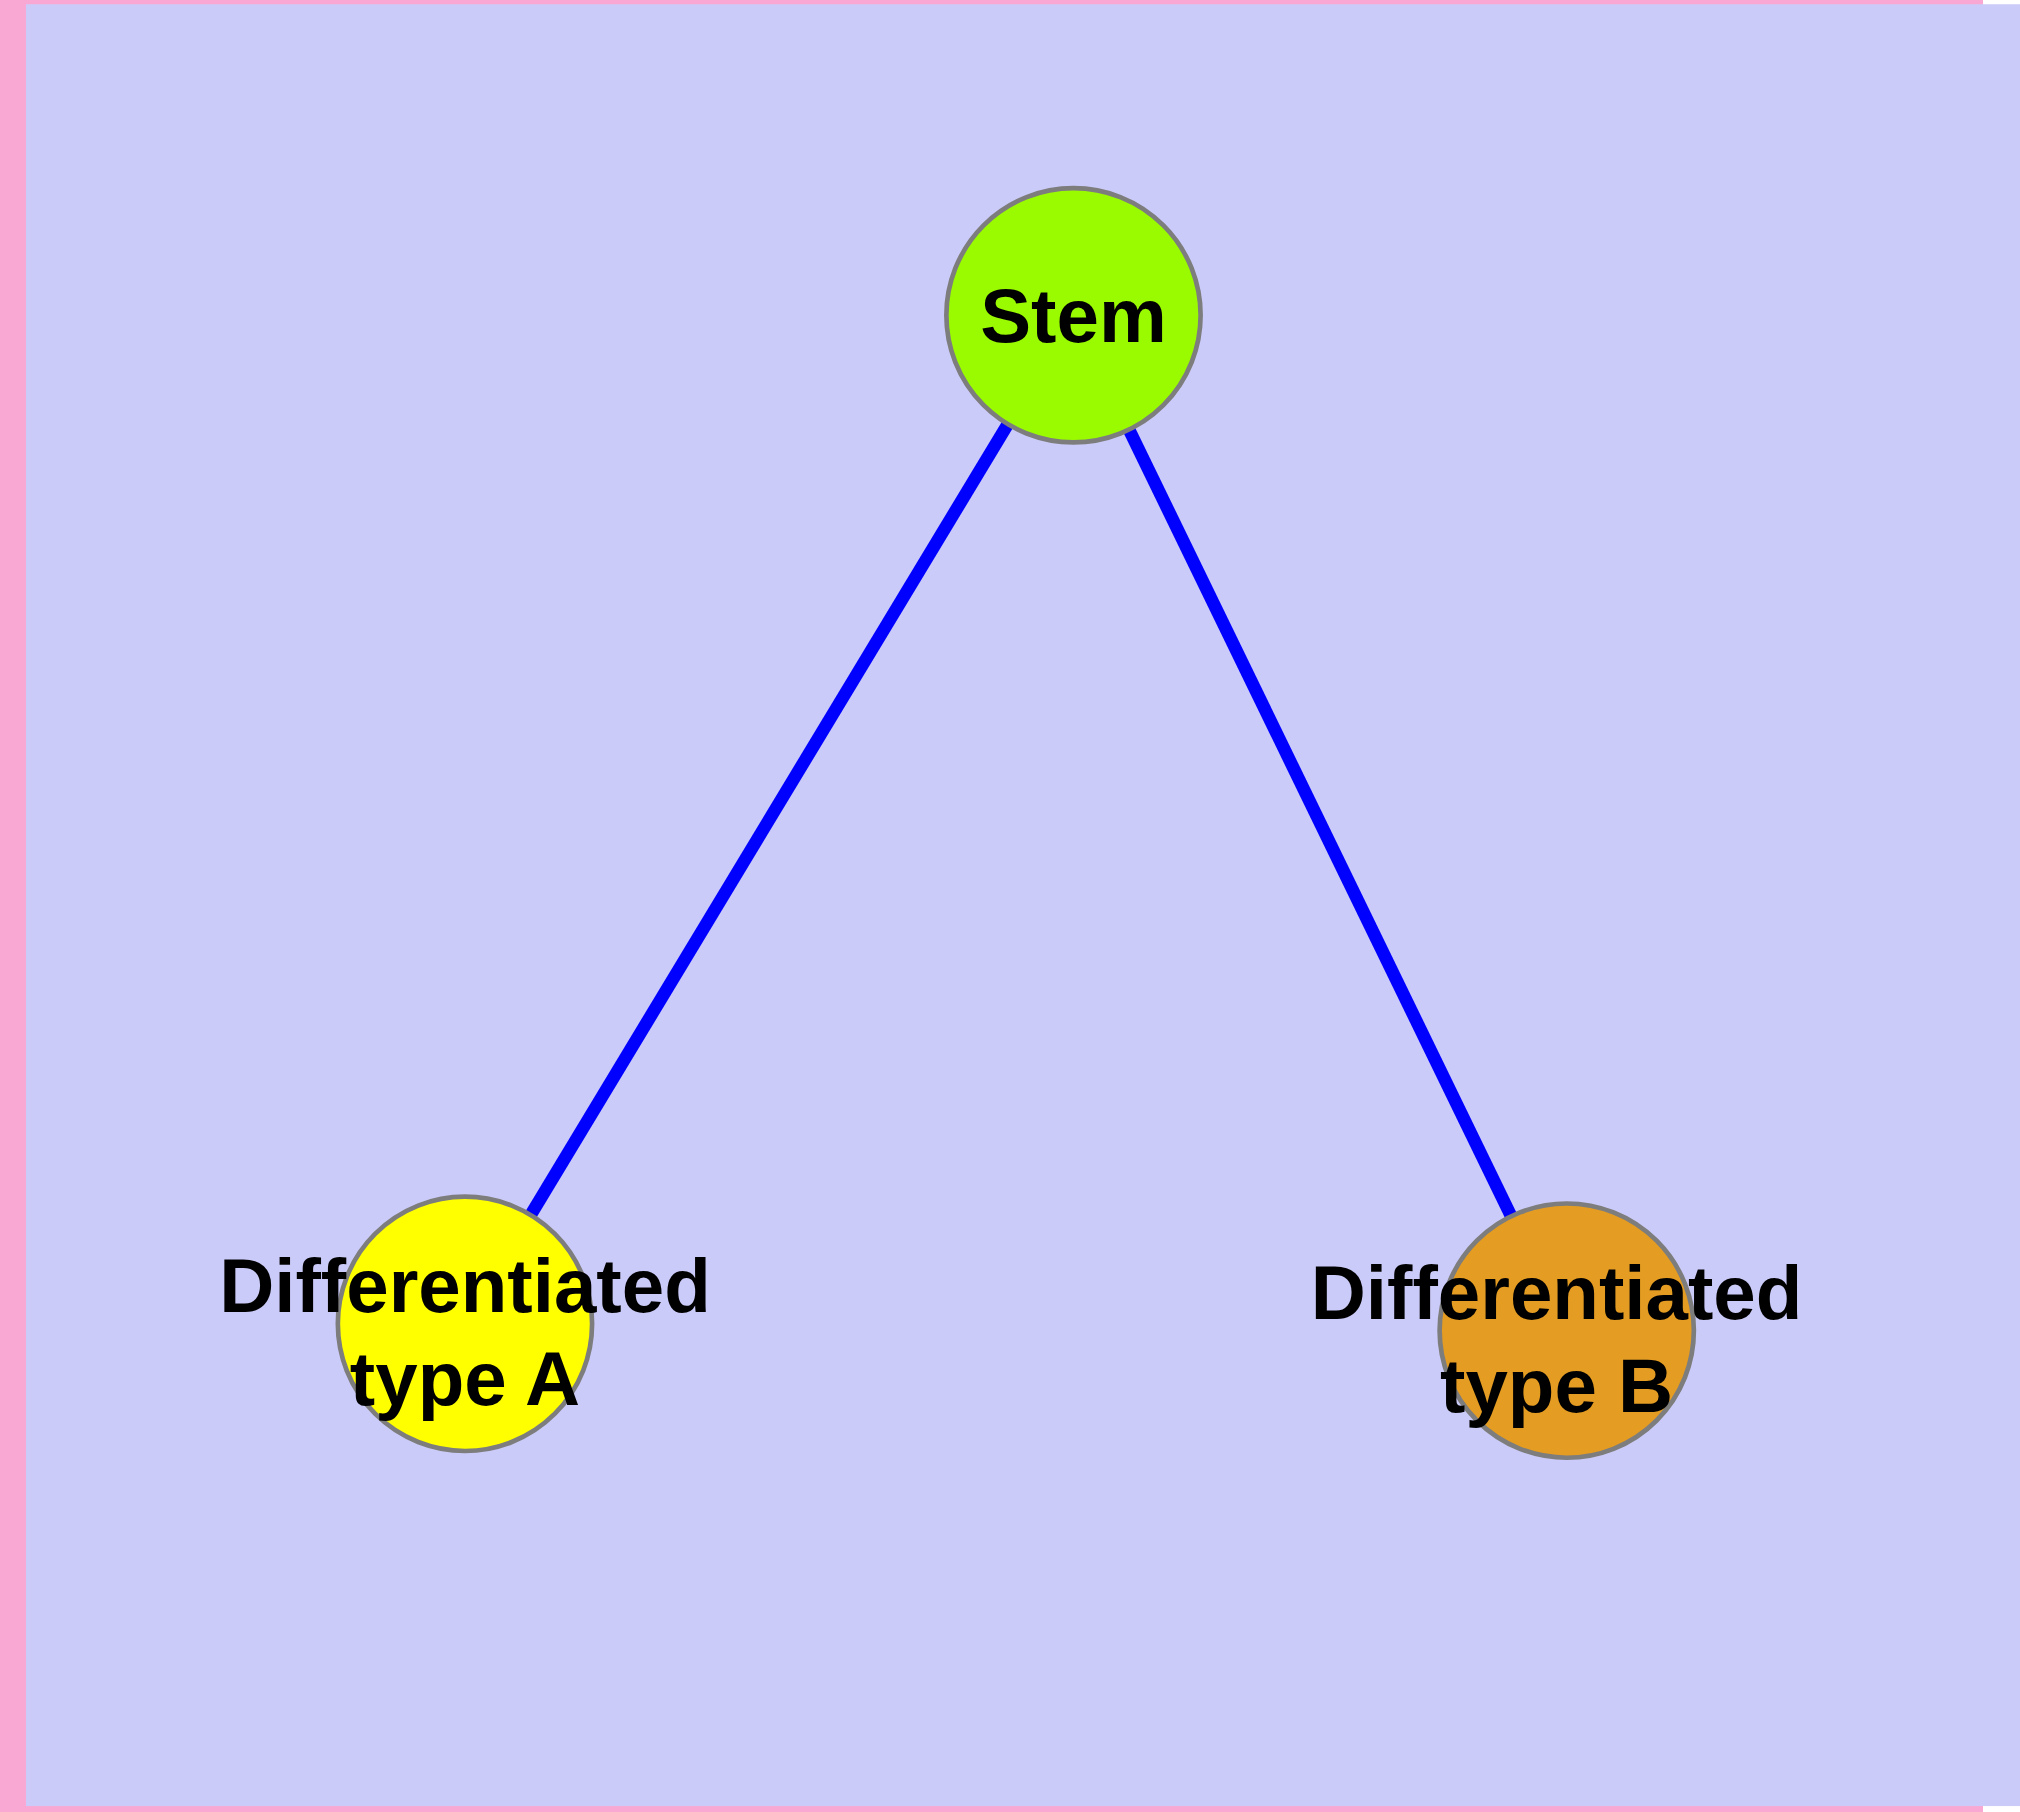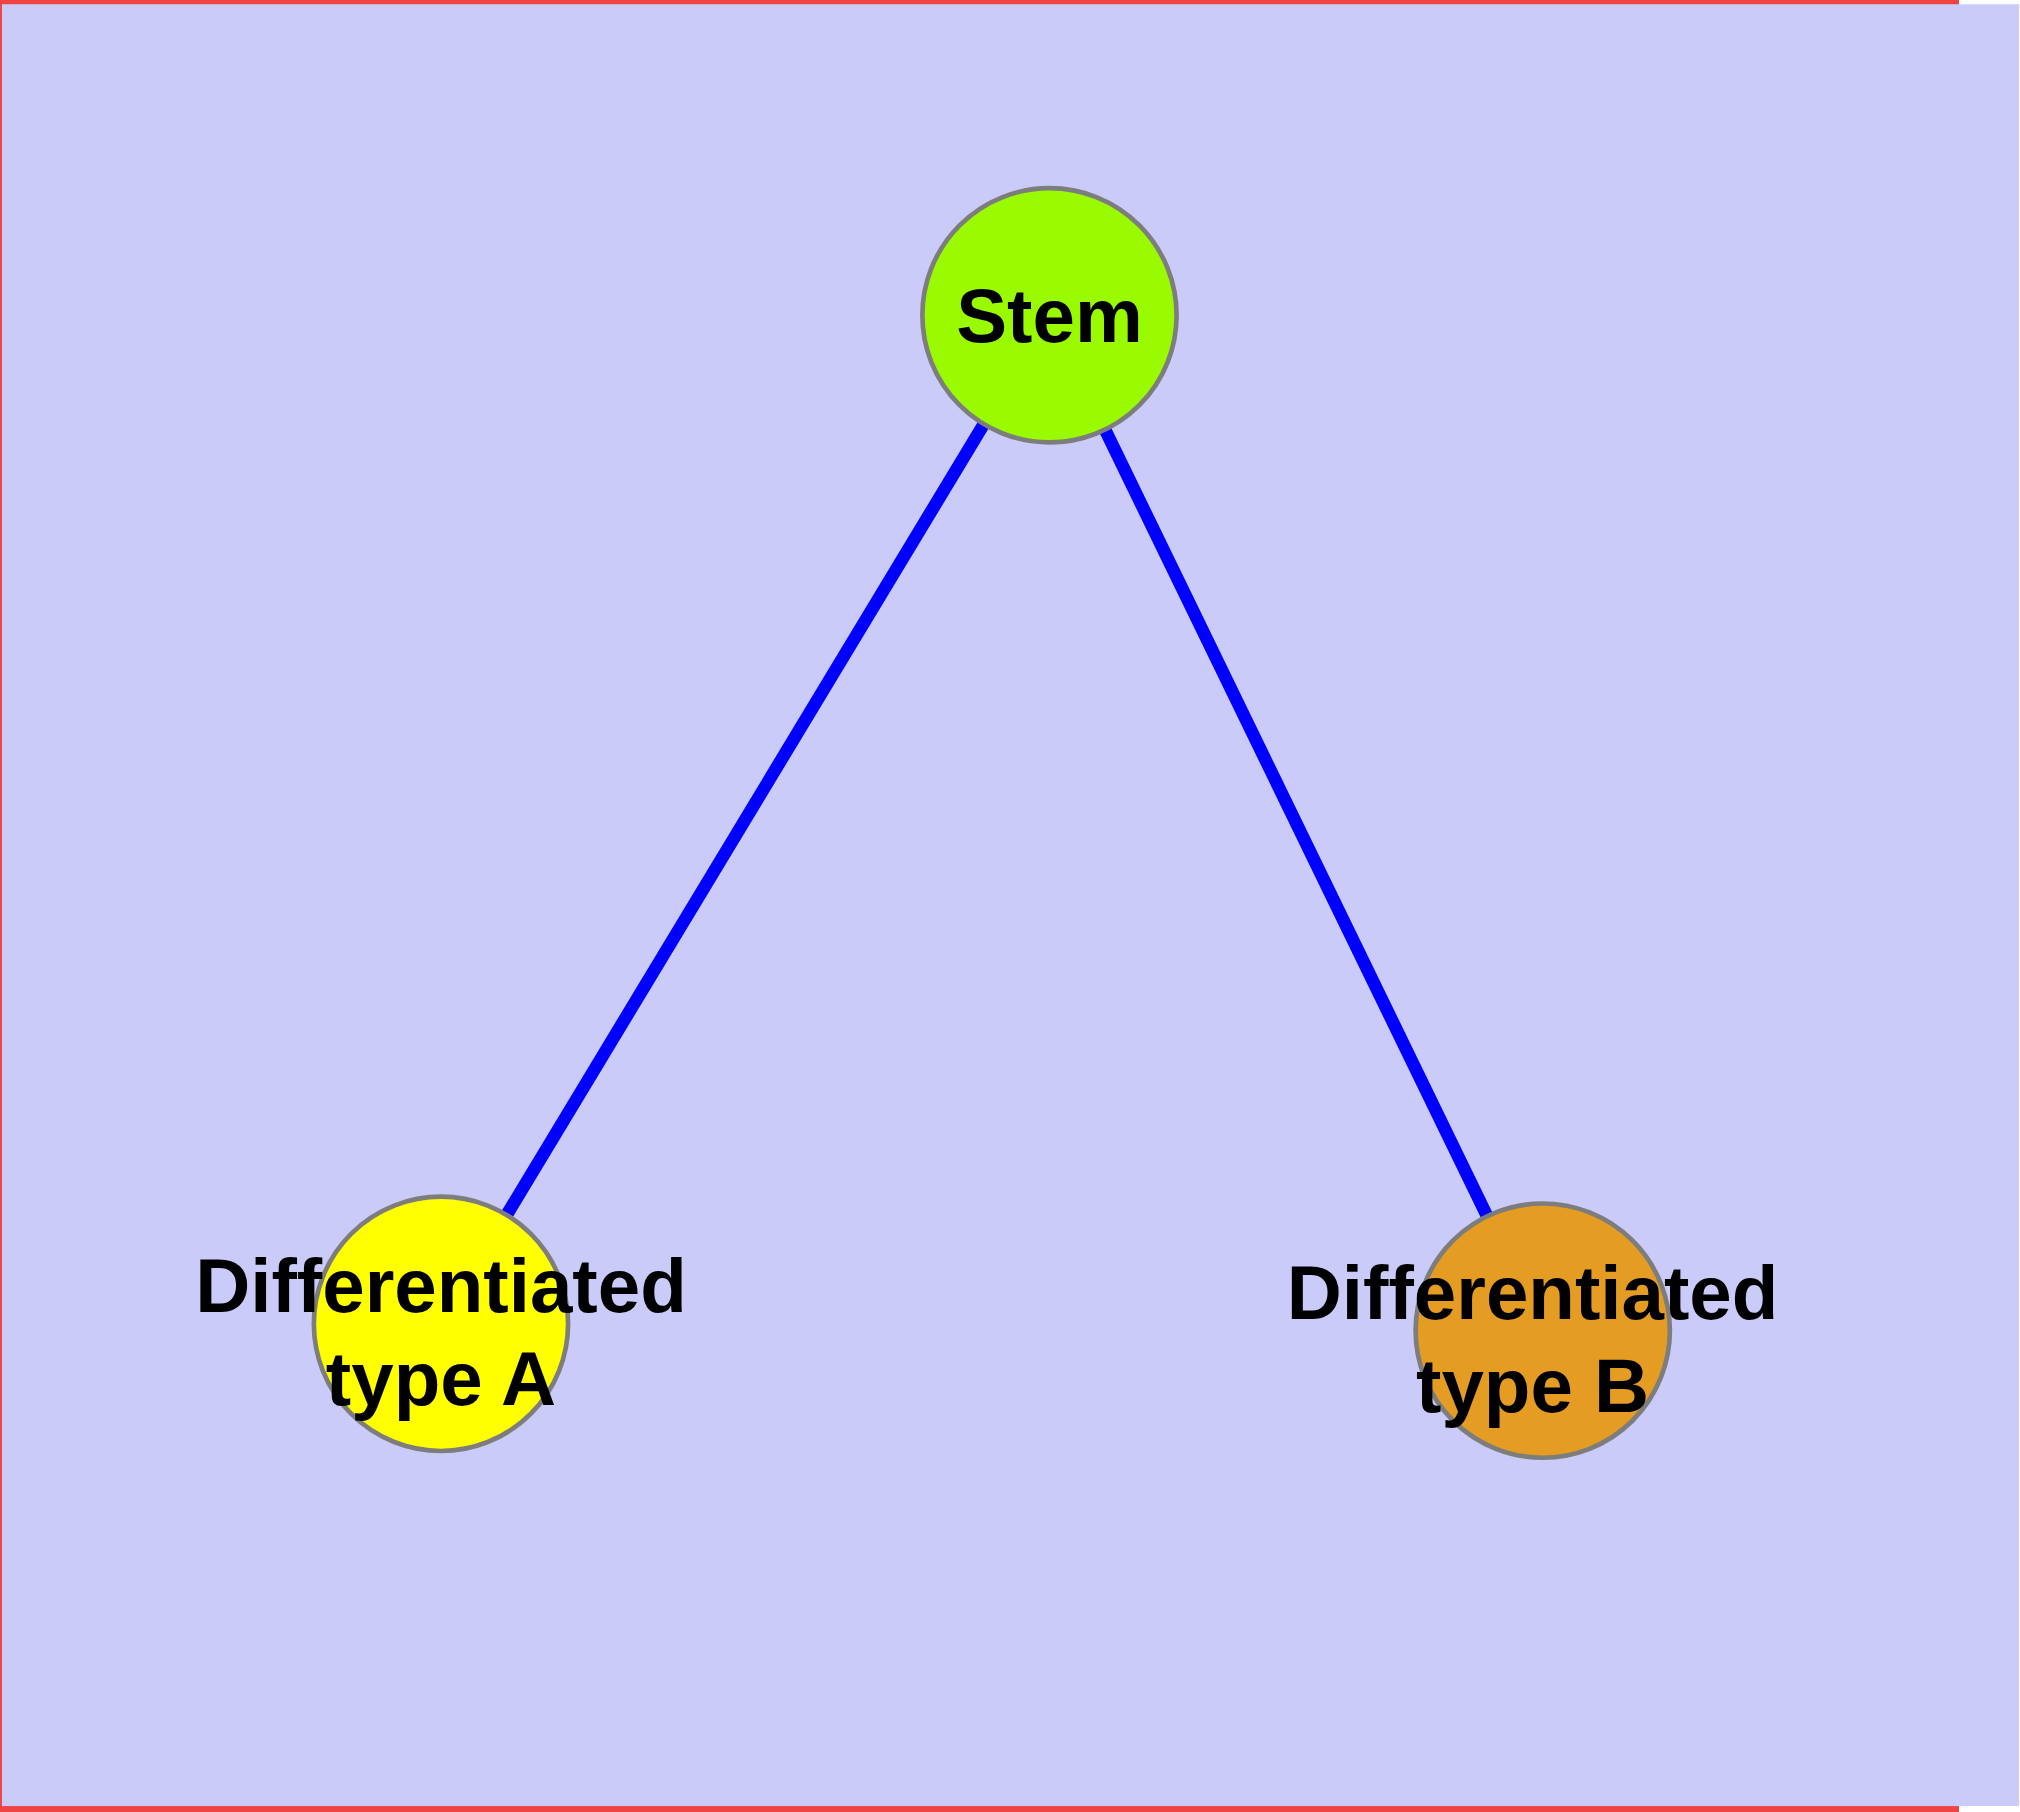--- a/index.html
+++ b/index.html
@@ -8,21 +8,22 @@
     background: #ffffff;
     width: 2021px;
     height: 1812px;
     overflow: hidden;
     font-family: "Liberation Sans", sans-serif;
   }
   .stage {
     position: relative;
     width: 1959px;
     height: 1812px;
-    background: #ef4444;
+    background: #f9a8d4;
+    padding-left: 24px;
   }
   svg.graph {
     display: block;
     width: 2021px;
     height: 1812px;
   }
   .node-label {
     font-family: "Liberation Sans", sans-serif;
     font-weight: bold;
     font-size: 90px;

